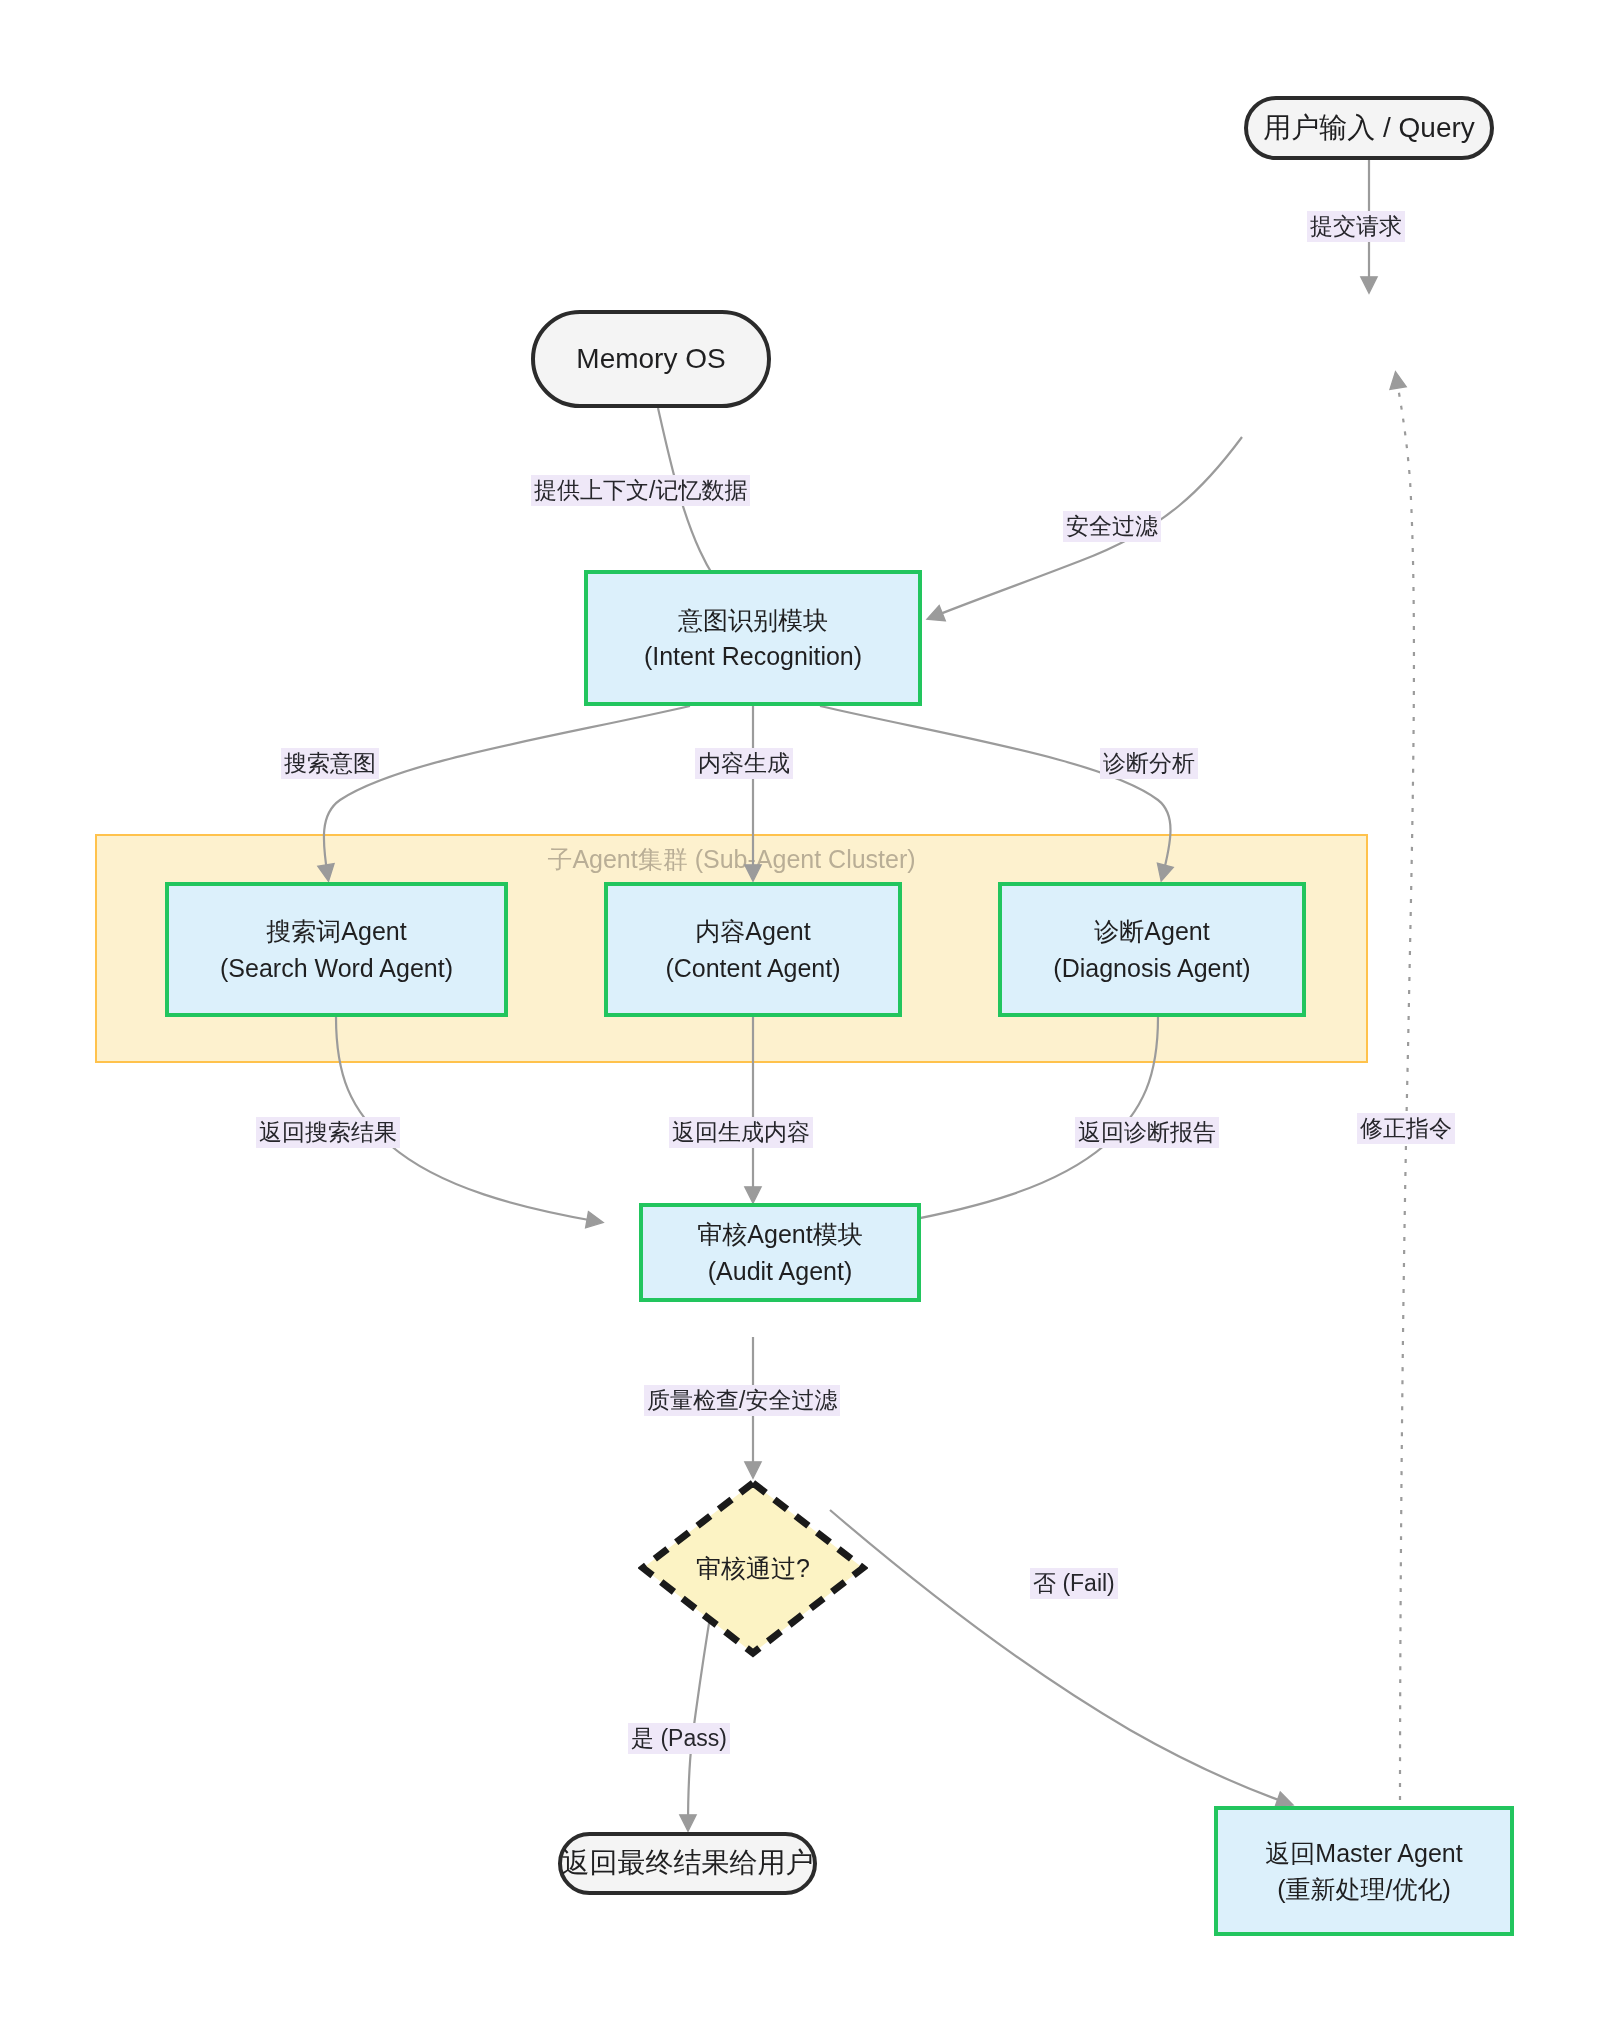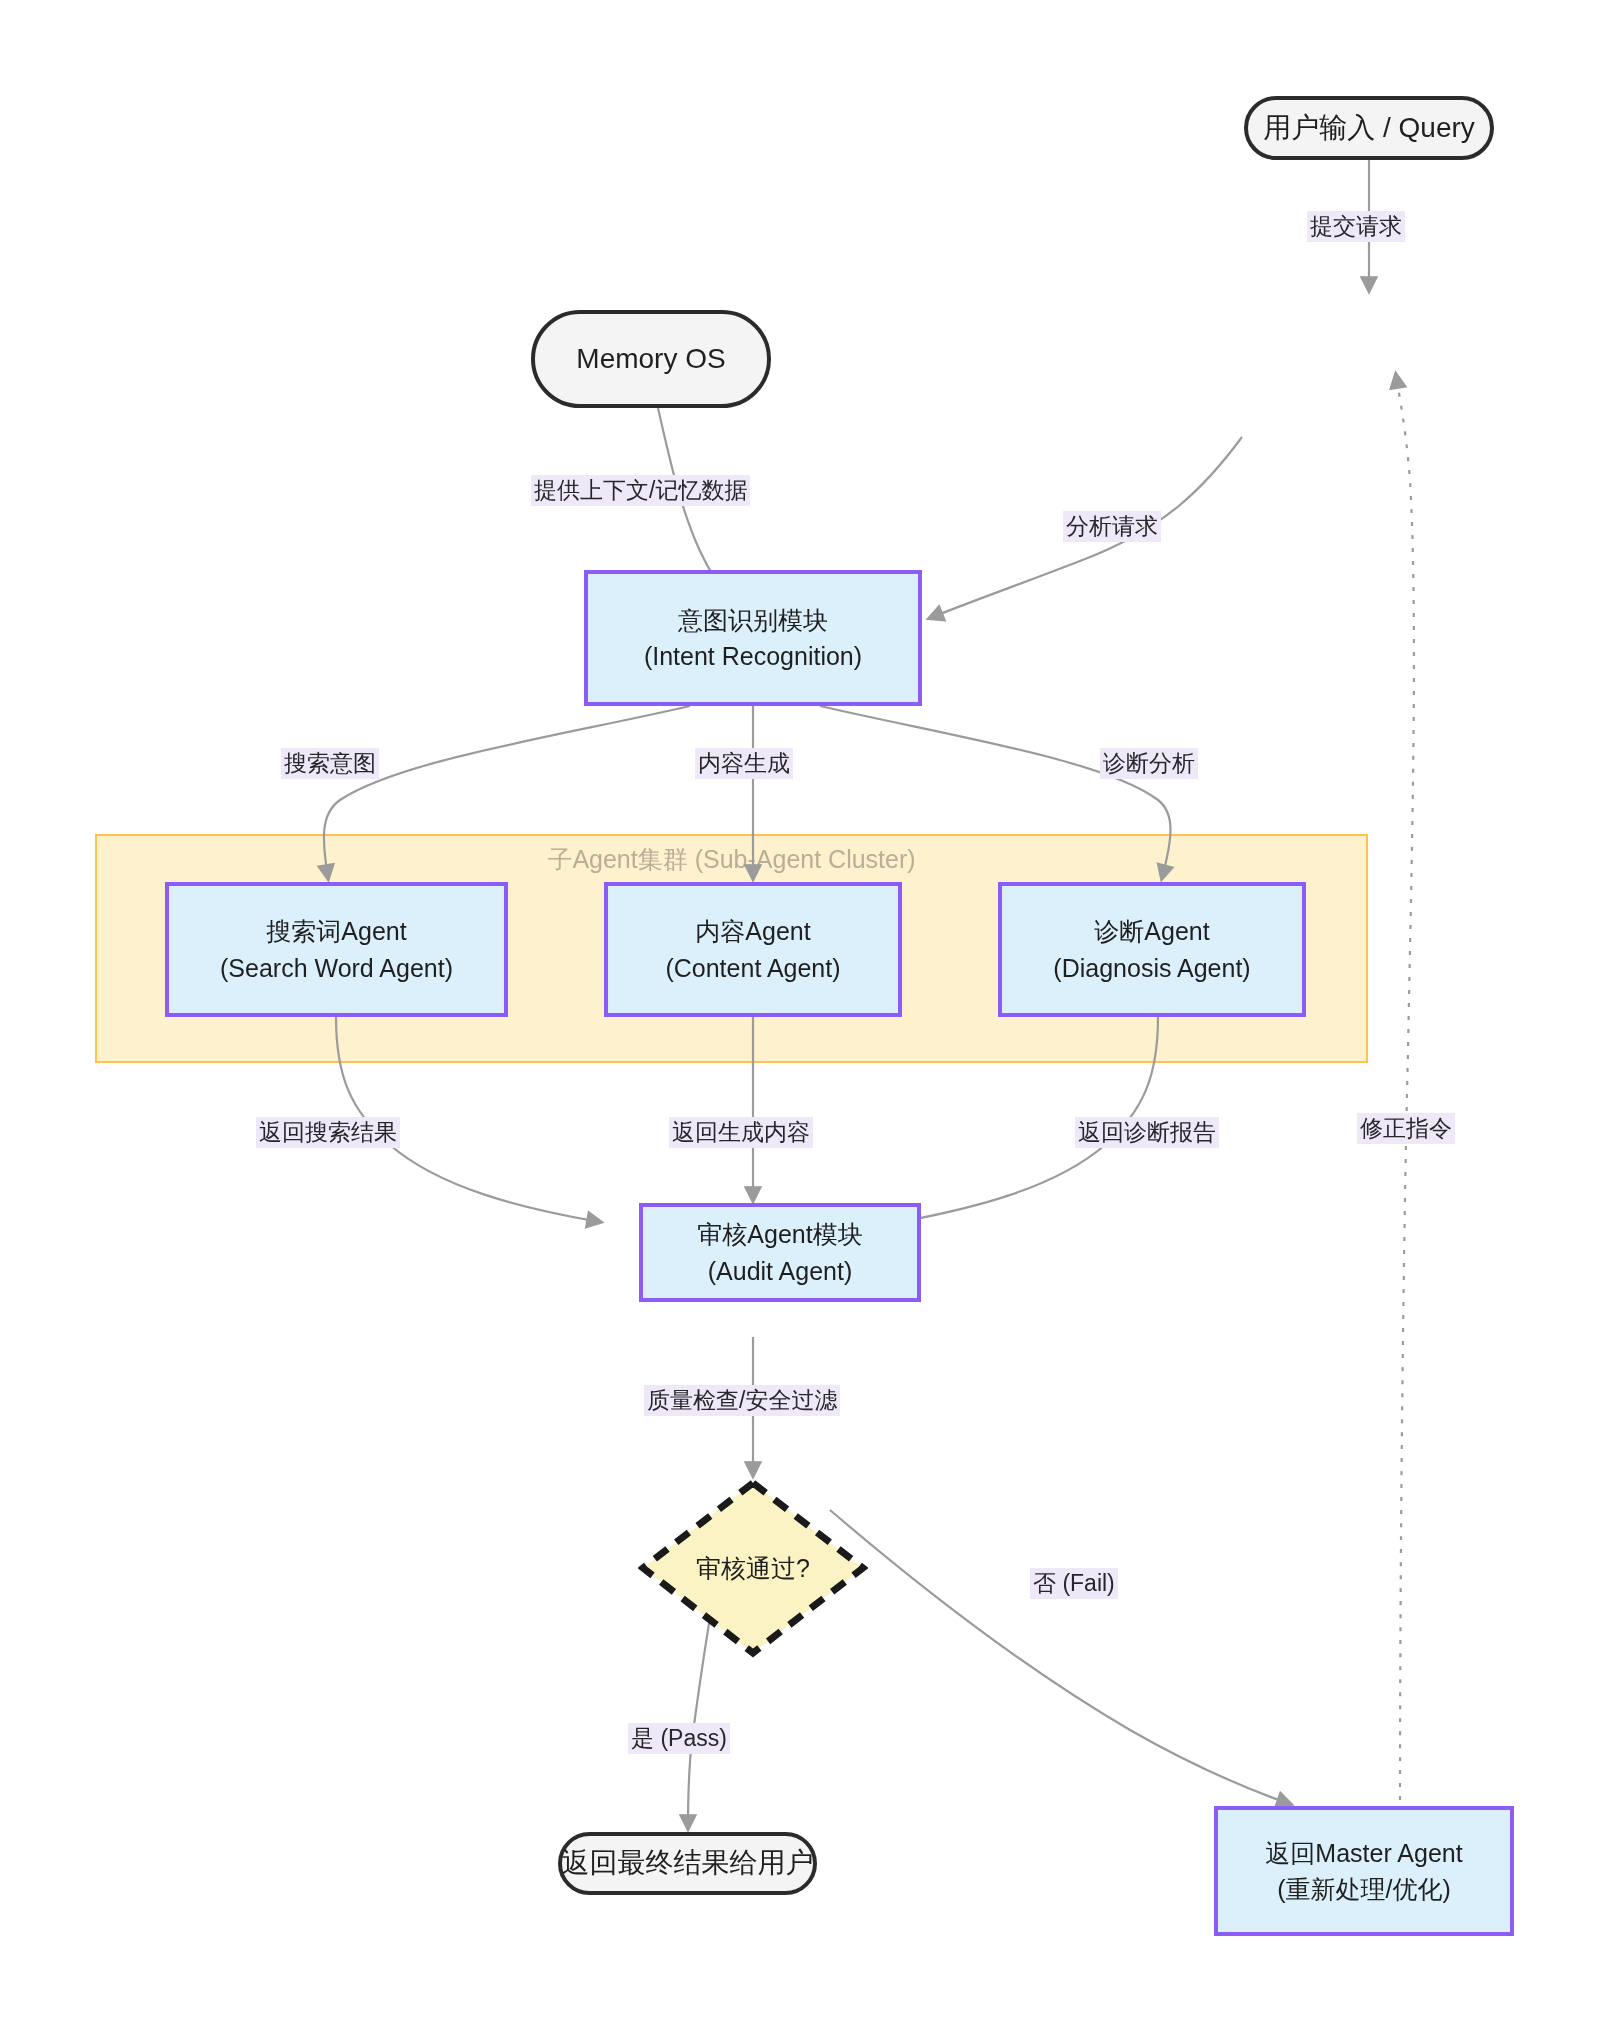--- a/index.html
+++ b/index.html
@@ -43,21 +43,21 @@
   
   .node-stadium {
     background: #F4F4F4;
     border: 4px solid #2B2B2B;
     border-radius: 999px;
     font-size: 28px;
   }
   
   .node-process {
     background: #DCF0FB;
-    border: 4px solid #8b5cf6;
+    border: 4px solid #22c55e;
     font-size: 25px;
   }
   
   .node-master {
     background: #F79B0E;
     border: 6px solid #2B2B2B;
     color: #FFFFFF;
     font-size: 25px;
   }
   
@@ -192,21 +192,21 @@
     <span class="line1">返回最终结果给用户</span>
   </div>
 
   <div class="node node-process" style="left:1214px; top:1806px; width:300px; height:130px;">
     <span class="line1">返回Master Agent</span>
     <span class="line2">(重新处理/优化)</span>
   </div>
 
   <div class="edge-label" style="left:1307px; top:211px;">提交请求</div>
 
-  <div class="edge-label" style="left:1063px; top:511px;">分析请求</div>
+  <div class="edge-label" style="left:1063px; top:511px;">安全过滤</div>
 
   <div class="edge-label" style="left:531px; top:475px;">提供上下文/记忆数据</div>
 
   <div class="edge-label" style="left:281px; top:748px;">搜索意图</div>
 
   <div class="edge-label" style="left:695px; top:748px;">内容生成</div>
 
   <div class="edge-label" style="left:1100px; top:748px;">诊断分析</div>
 
   <div class="edge-label" style="left:256px; top:1117px;">返回搜索结果</div>

